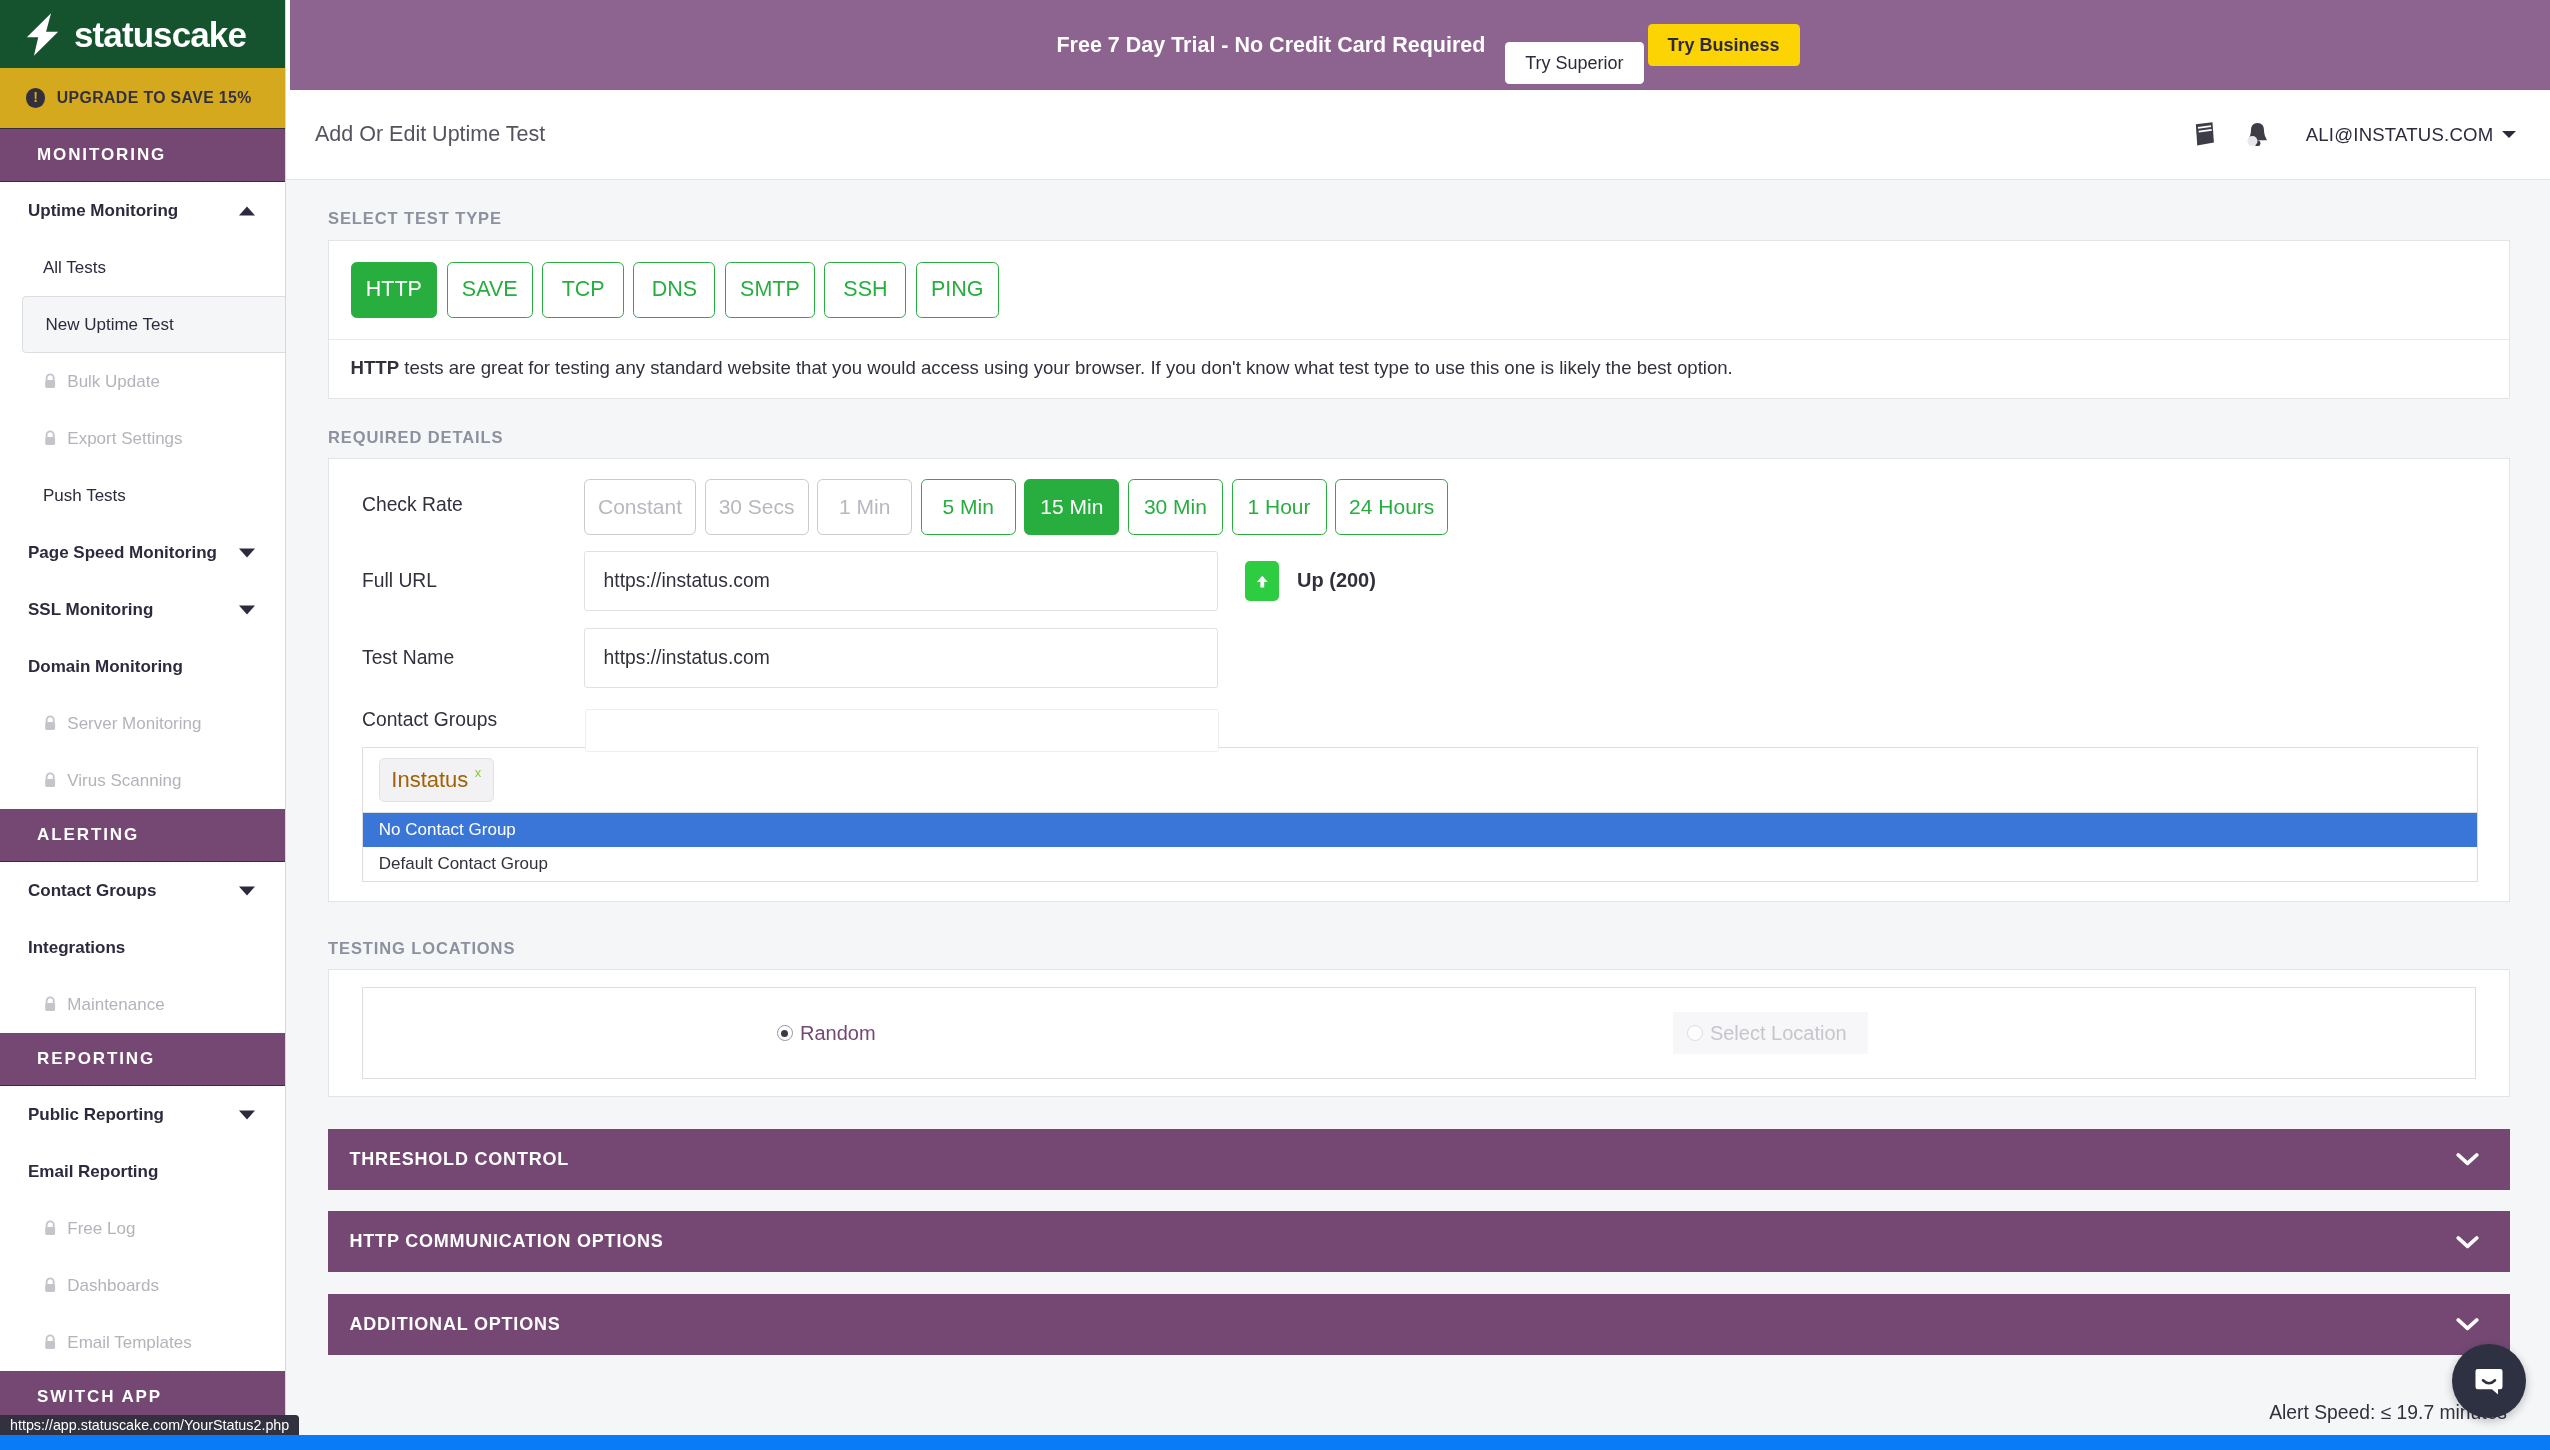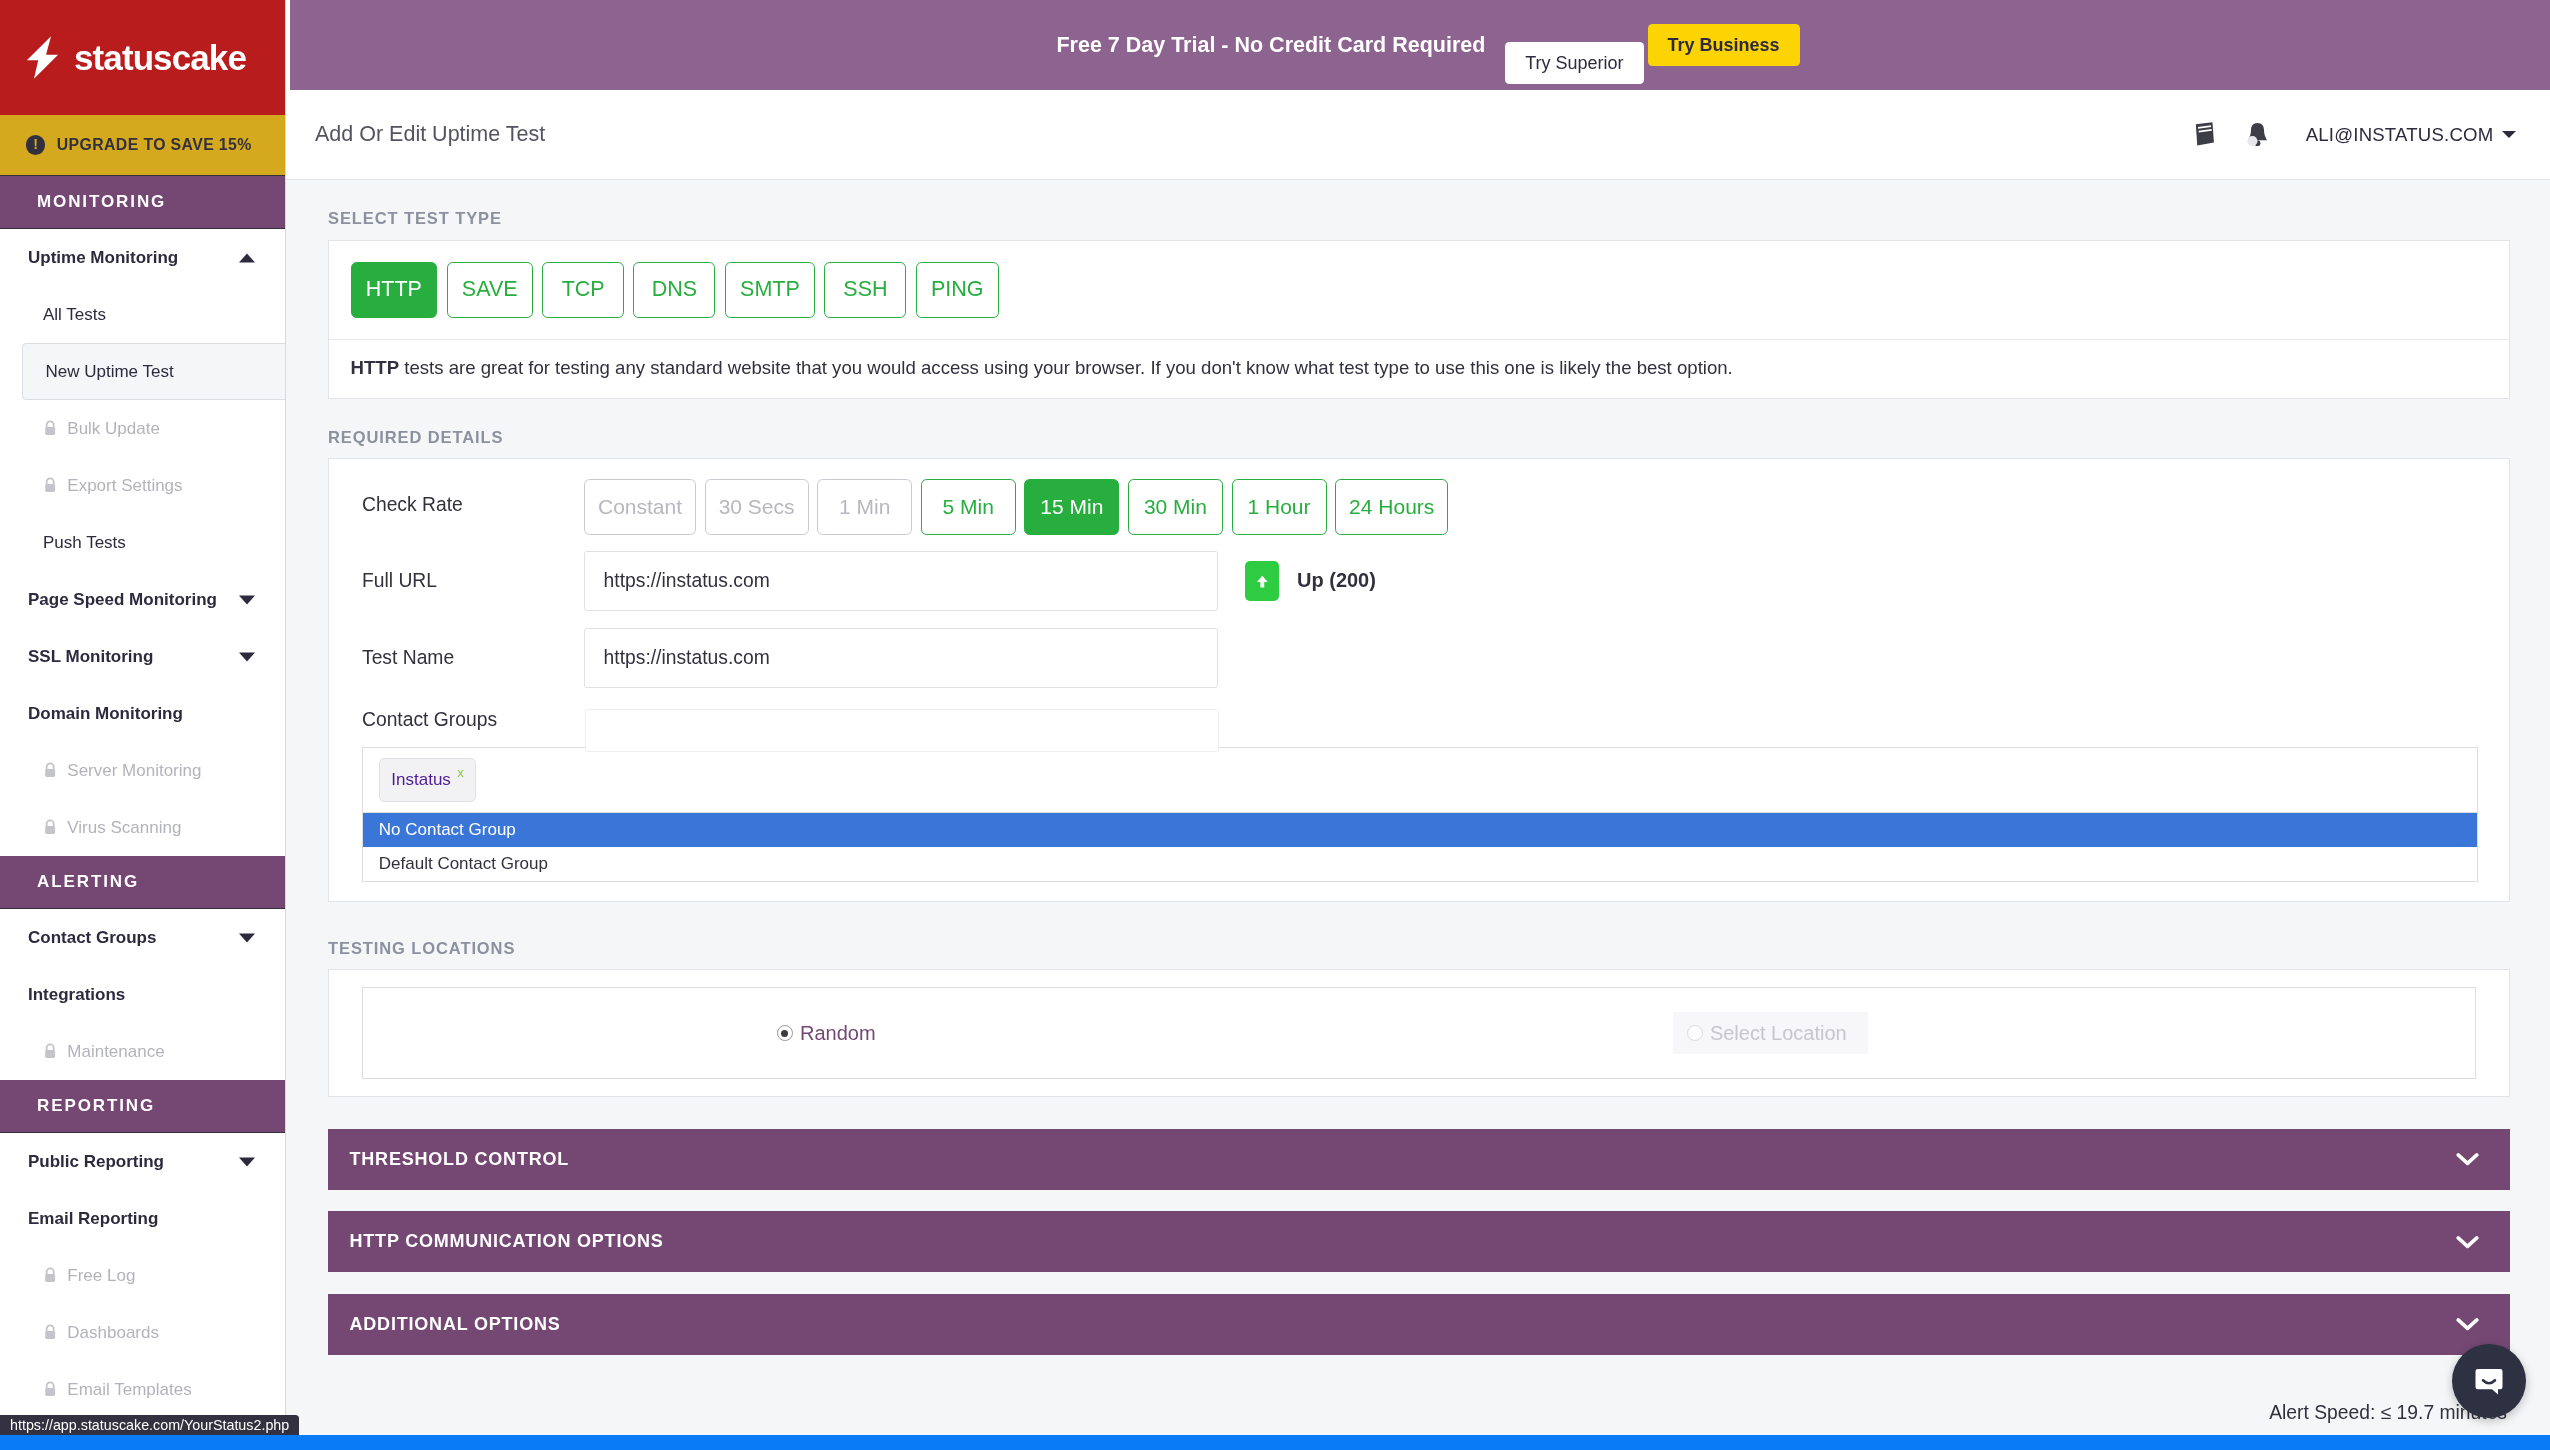--- a/index.html
+++ b/index.html
@@ -13,21 +13,21 @@
 
   
   .sidebar {
     position: absolute; left: 0; top: 0;
     width: 286px; height: 1451px;
     background: #ffffff;
     border-right: 0.7px solid #d8d8dc;
     overflow: hidden;
   }
   .logo-bar {
-    height: 115px; background: #b91c1c;
+    height: 68px; background: #14532d;
     display: flex; align-items: center; padding-left: 24px; gap: 13px;
   }
   .logo-bolt { width: 37px; height: 43px; flex: 0 0 auto; }
   .logo-text {
     color: #ffffff; font-size: 35px; font-weight: 700;
     letter-spacing: -0.9px; line-height: 1;
   }
   .upgrade-bar {
     height: 61px; background: #d4a91e;
     display: flex; align-items: center; gap: 11.5px;
@@ -192,21 +192,21 @@
     position: relative;
     width: 2116px; height: 66px;
     border: 0.7px solid #dededf; background: #ffffff;
     display: flex; align-items: center; padding-left: 15.8px;
   }
   .cg-tag {
     background: #f2f2f4; border: 0.7px solid #e2e2e6; border-radius: 5px;
     height: 44px; display: flex; align-items: center; gap: 6.4px;
     padding: 0 11.5px;
   }
-  .cg-tag-label { font-size: 17px; color: #4c1d95; }
+  .cg-tag-label { font-size: 22px; color: #a16207; }
   .cg-tag-x { font-size: 13px; color: #8cc63f; align-self: flex-start; margin-top: 5.7px; cursor: pointer; }
   .cg-dropdown {
     width: 2116px;
     border: 0.7px solid #dededf; border-top: none;
     background: #ffffff;
   }
   .cg-option {
     height: 34px; display: flex; align-items: center;
     padding-left: 15.8px; font-size: 17px; color: #33303e; cursor: pointer;
   }

